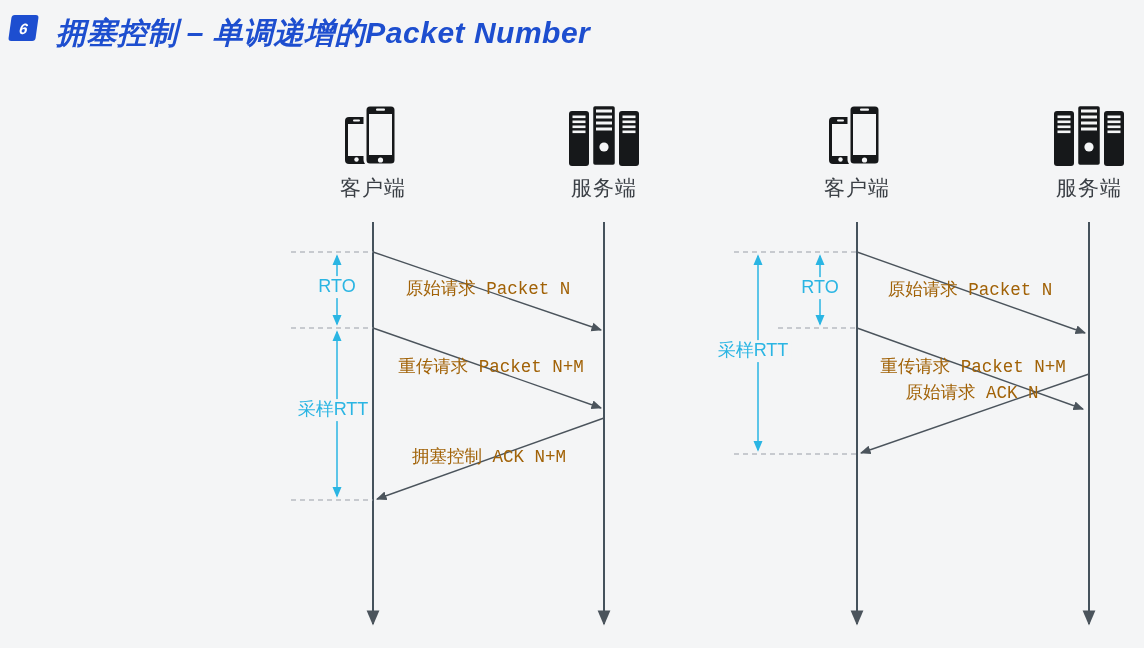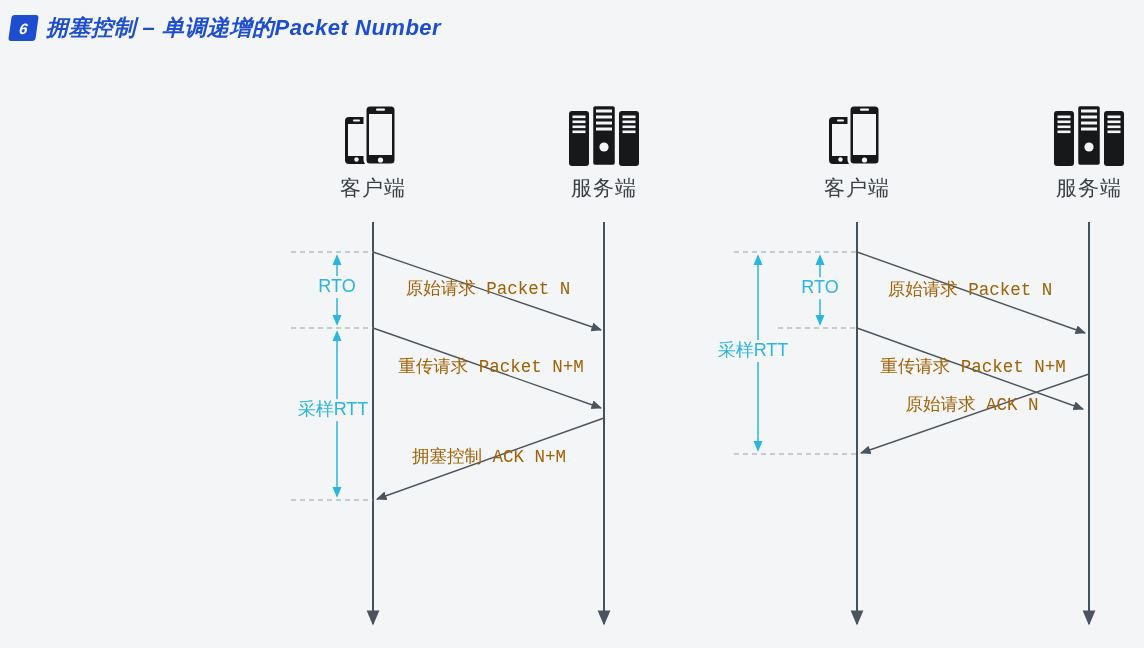--- a/index.html
+++ b/index.html
@@ -10,22 +10,22 @@
     color:#41474e;
   }
   
   .badge{
     position:absolute;left:10px;top:15px;width:27px;height:26px;
     background:#1d4ed0;border-radius:3px;transform:skewX(-8deg);
     display:flex;align-items:center;justify-content:center;
     color:#fff;font-size:15px;font-weight:bold;font-style:italic;
   }
   .title{
-    position:absolute;left:46px;top:13px;
-    font-size:22px;font-weight:bold;font-style:italic;
+    position:absolute;left:56px;top:13px;
+    font-size:30px;font-weight:bold;font-style:italic;
     color:#1d4ecf;letter-spacing:.5px;white-space:nowrap;
   }
   
   .actor{position:absolute;top:100px;width:120px;margin-left:-60px;text-align:center;}
   .actor .icon-box{height:68px;display:flex;align-items:flex-end;justify-content:center;}
   .actor-label{margin-top:6px;font-size:21px;color:#3a3f45;letter-spacing:1px;text-align:center;}
   
   svg.overlay{position:absolute;left:0;top:0;}
   
   .msg-label{
@@ -169,15 +169,15 @@
   <div class="measure-label" style="left:333px;top:410px">采样RTT</div>
   <div class="measure-label" style="left:820px;top:288px">RTO</div>
   <div class="measure-label" style="left:753px;top:351px">采样RTT</div>
 
   <div class="msg-label" style="left:488px;top:288px">原始请求 Packet N</div>
   <div class="msg-label" style="left:491px;top:366px">重传请求 Packet N+M</div>
   <div class="msg-label" style="left:489px;top:456px">拥塞控制 ACK N+M</div>
 
   <div class="msg-label" style="left:970px;top:289px">原始请求 Packet N</div>
   <div class="msg-label" style="left:973px;top:366px">重传请求 Packet N+M</div>
-  <div class="msg-label" style="left:972px;top:404px">原始请求 ACK N</div>
+  <div class="msg-label" style="left:972px;top:392px">原始请求 ACK N</div>
 
 </div>
 
 </body></html>

